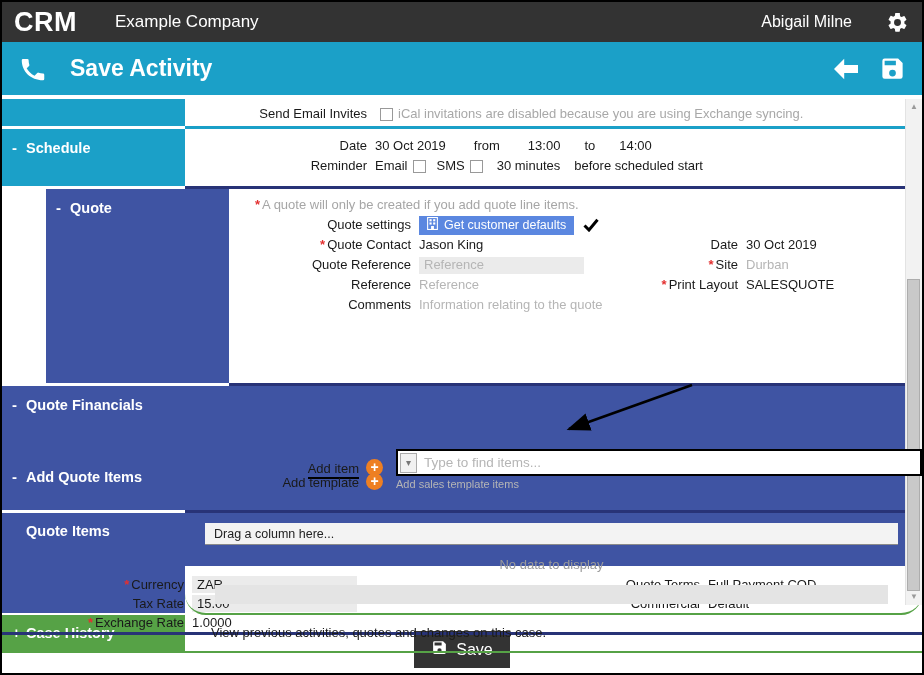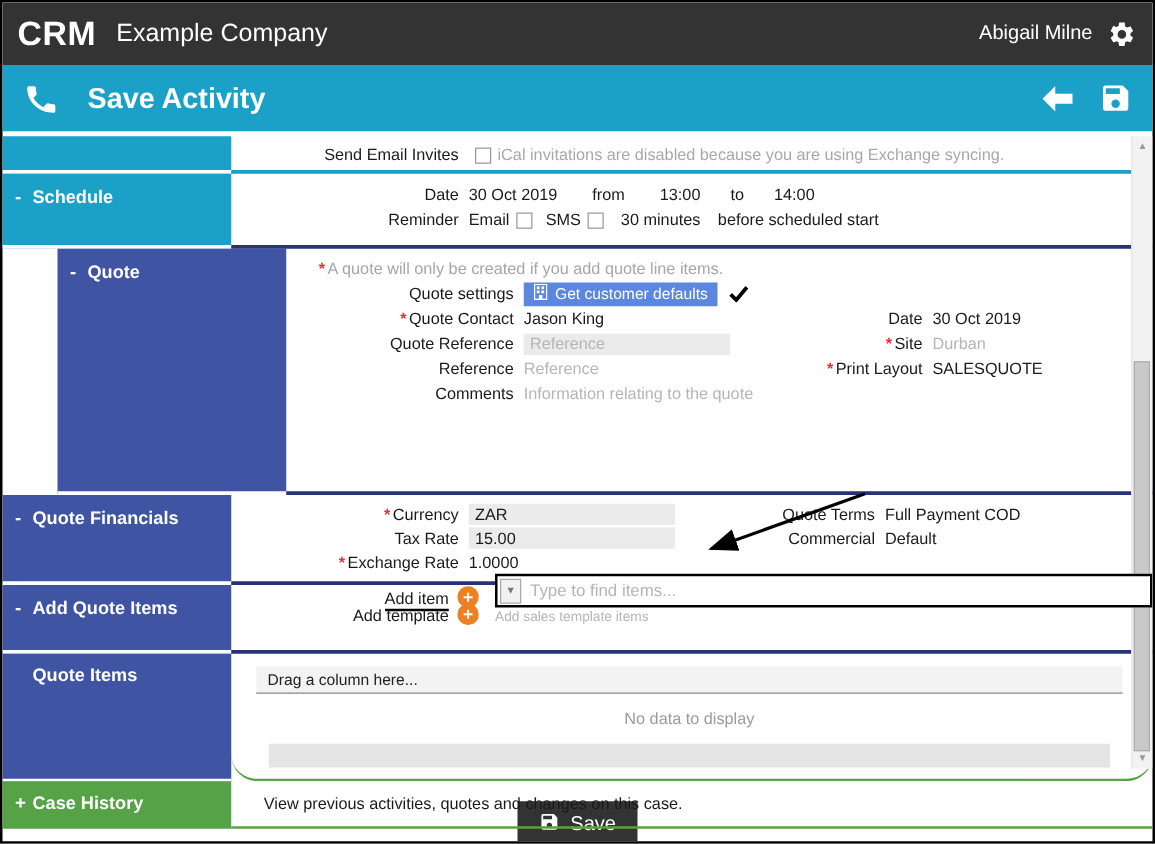--- a/index.html
+++ b/index.html
@@ -2,24 +2,24 @@
 <html><head>
 <meta charset="utf-8">
 <style>
   * { box-sizing: border-box; }
   html,body { margin:0; padding:0; background:#888; }
   body { font-family:"Liberation Sans", sans-serif; }
   .frame { width:924px; height:675px; border:2px solid #000; background:#fff;
            display:flex; flex-direction:column; overflow:hidden; }
 
   
-  .topbar { height:50px; background:#333333; display:flex; align-items:center;
-            padding:0 12px; flex:none; }
+  .topbar { height:40px; background:#333333; display:flex; align-items:center;
+            padding:0 12px; flex:none;gap:22px; }
   .logo { color:#fff; font-weight:bold; font-size:27px; letter-spacing:0.5px; }
-  .company { color:#fff; font-size:20px; margin-left:16px; }
+  .company { color:#fff; font-size:17px; margin-left:16px; }
   .spacer { flex:1; }
   .user { color:#fff; font-size:16px; margin-right:10px; }
   .gearwrap { width:26px; height:26px; display:flex; align-items:center; justify-content:center; cursor:pointer; }
 
   
   .pagehead { height:53px; background:#1ba0c8; display:flex; align-items:center;
               padding:0 16px; flex:none; }
   .page-title { color:#fff; font-size:23px; font-weight:600; margin:0 0 0 22px;text-align:center; }
   .headicon { display:flex; align-items:center; justify-content:center; cursor:pointer; }
   .backwrap { margin-right:18px; }
@@ -32,21 +32,21 @@
           font-size:14.5px; padding:10px 0 0 10px; cursor:pointer; white-space:nowrap; }
   .side .tgl { display:inline-block; width:14px; font-size:15px; font-weight:bold; }
   .side.cyan { background:#1ba0c8; }
   .side.indigo { background:#3f54a3; }
   .side.green { background:#56a246; }
   .content { flex:1; position:relative; font-size:13px; color:#1a1a1a; padding-right:24px; }
 
   .r-invites { height:30px; } .r-invites .content { border-bottom:3px solid #1ba0c8; padding-top:5px; }
   .r-schedule { height:60px; } .r-schedule .content { border-bottom:3px solid #283377; padding-top:7px; }
   .r-quote { height:197px;padding-left:44px; } .r-quote .content { border-bottom:3px solid #283377; padding-top:6px; }
-  .r-fin { height:72px; } .r-fin .content { border-bottom:3px solid #283377; padding-top:6px; }
+  .r-fin { height:72px;flex-direction:column; } .r-fin .content { border-bottom:3px solid #283377; padding-top:6px; }
   .r-add { height:55px; } .r-add .content { border-bottom:3px solid #283377; padding:4px 0 0 0; }
   .r-items { height:102px; } .r-items .content { border-bottom:2px solid #56a246; padding:10px 24px 0 20px;border-radius:21px; }
   .r-items .side { border-bottom:2px solid #fff; }
   .r-case { height:38px; } .r-case .content { border-bottom:2px solid #56a246; padding:10px 0 0 26px; }
   .r-case .side { border-bottom:none; padding-top:9px; }
 
   
   .frow { display:flex; align-items:center; height:20px; line-height:18px; white-space:nowrap; }
   .r-fin .frow { height:19px; }
   .lbl { flex:0 0 190px; text-align:right; padding-right:8px; }

